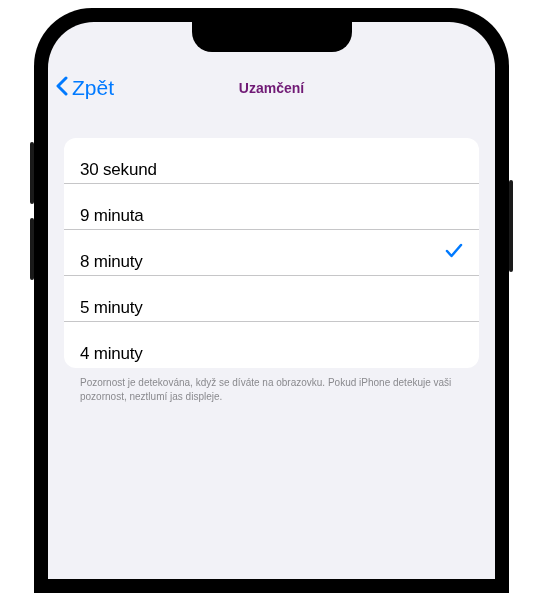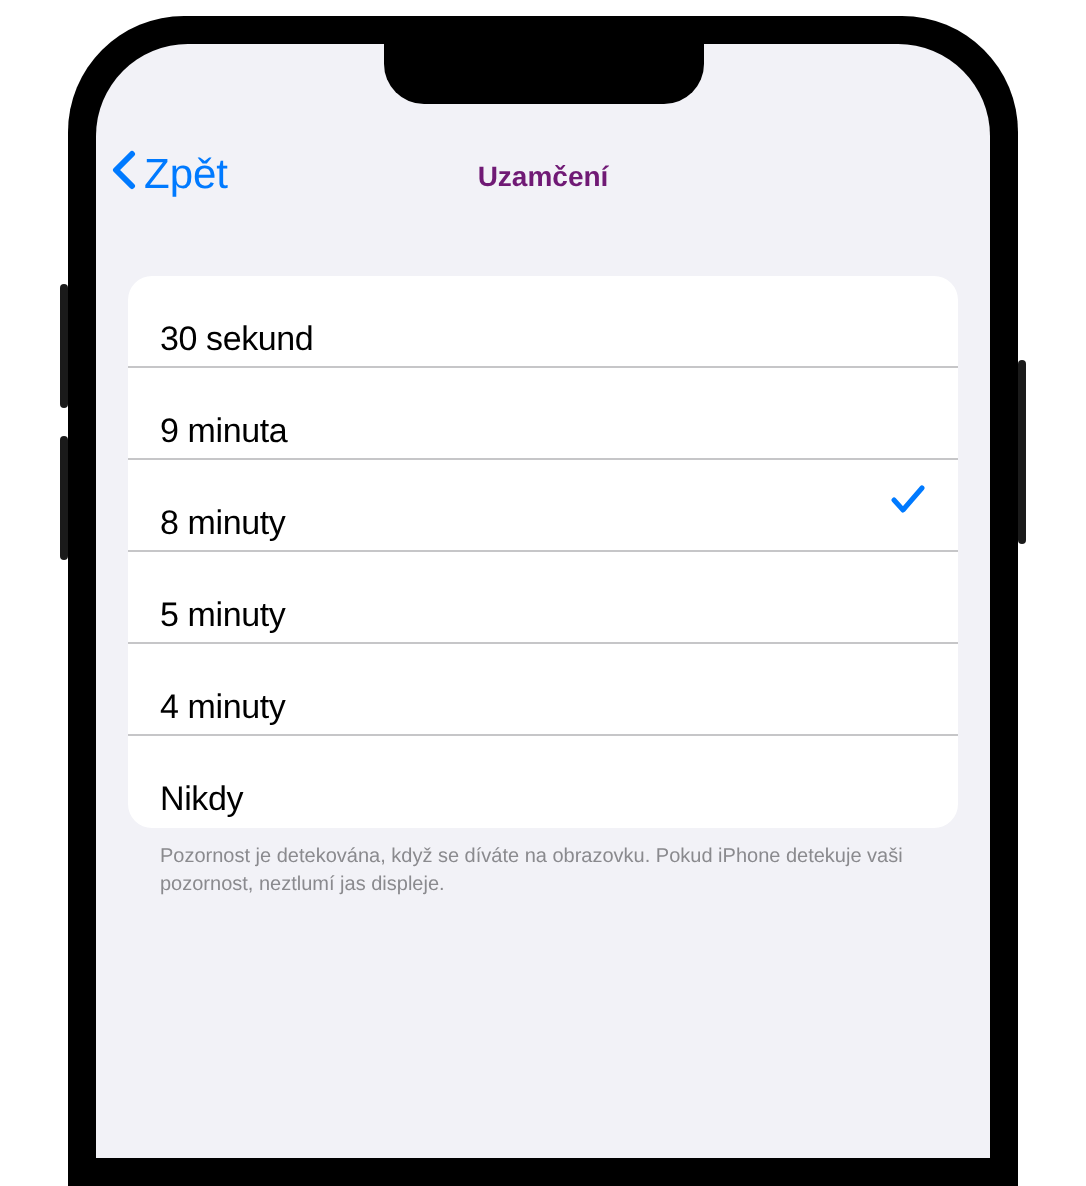--- a/index.html
+++ b/index.html
@@ -194,22 +194,19 @@
               <span class="check"><svg width="18" height="16" viewBox="0 0 18 16">
                   <polyline points="2,8 6.5,13 16,2" fill="none" stroke="#007aff" stroke-width="2.5" stroke-linecap="round" stroke-linejoin="round"></polyline>
                 </svg></span>
             </div>
             <div class="row">
               <span class="row-label">5 minuty</span>
             </div>
             <div class="row">
               <span class="row-label">4 minuty</span>
             </div>
-            <div class="row">
-              <span class="row-label">Nikdy</span>
-            </div>
           </div>
         <div class="footer-text">Pozornost je detekována, když se díváte na obrazovku. Pokud iPhone detekuje vaši pozornost, neztlumí jas displeje.</div>
       </div>
 
     </div>
   </div>
 </div>
 
 </body></html>

